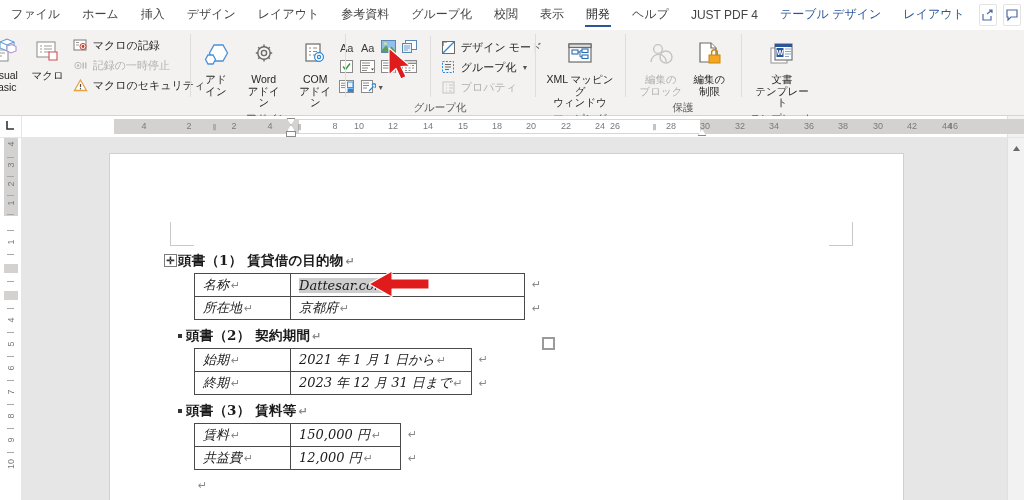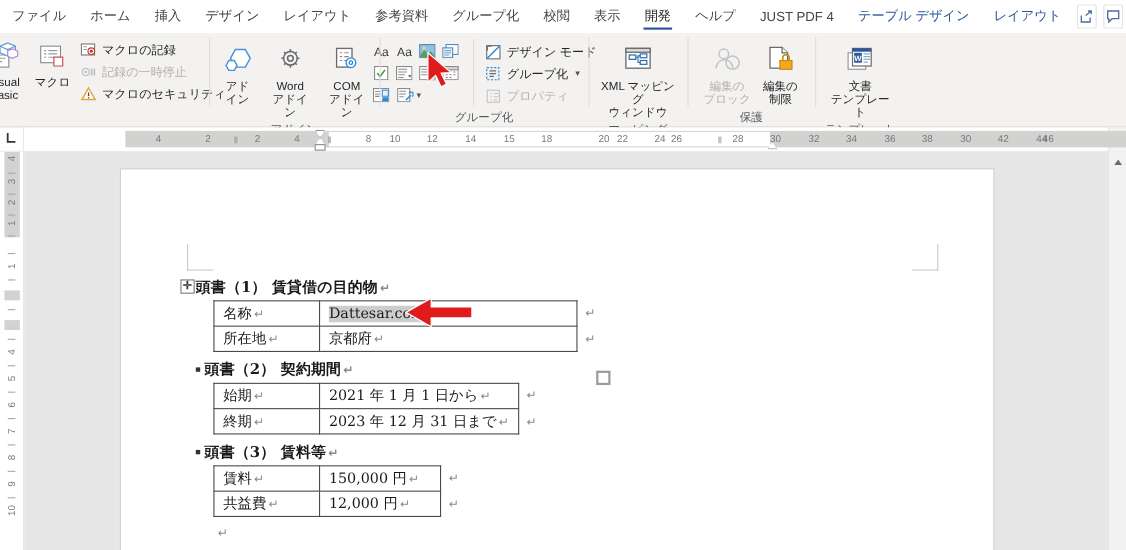--- a/index.html
+++ b/index.html
@@ -129,21 +129,21 @@
     position:absolute; left:68px; top:98px; right:10px;
     font-family:"DejaVu Serif","Liberation Serif",serif;
     font-size:13px; color:#1a1a1a;
   }
   .heading { display:flex; align-items:center; font-size:13.5px; font-weight:600;
     letter-spacing:0.2px; margin:0 0 3px 0; }
   .bullet { display:inline-block; width:4px; height:4px; background:#333; margin-right:4px;
     flex:0 0 4px; }
   .pilcrow { color:#8a8a8a; font-size:11px; margin-left:2px; font-family:"DejaVu Sans",sans-serif;}
   .tblwrap { position:relative; margin:0 0 6px 16px; width:fit-content; display:flex; align-items:flex-start;}
-  table.wtbl { border-collapse:collapse; }
+  table.wtbl { border-collapse:collapse;font-style:italic; }
   table.wtbl td {
     border:1px solid #4a4a4a; padding:2px 8px; font-size:13px; height:22px;
     vertical-align:middle; white-space:nowrap;
   }
   td.lbl { width:96px; }
   td.val { width:234px; }
   td.val.sel span.txt { background:#cdcdcd; }
   .rowend { font-size:11px; color:#8a8a8a; margin-left:7px; line-height:24px;
     font-family:"DejaVu Sans",sans-serif;}
   .movehandle {
@@ -553,21 +553,21 @@
     <span class="rmark" style="left:192px">⦀</span>
     <span class="rnum" style="left:212px">2</span>
     <span class="rnum" style="left:248px">4</span>
     <span class="rmark" style="left:277px">⦀</span>
     <span class="rnum" style="left:313px">8</span>
     <span class="rnum" style="left:337px">10</span>
     <span class="rnum" style="left:371px">12</span>
     <span class="rnum" style="left:406px">14</span>
     <span class="rnum" style="left:441px">15</span>
     <span class="rnum" style="left:475px">18</span>
-    <span class="rnum" style="left:527px">20</span>
+    <span class="rnum" style="left:509px">20</span>
     <span class="rnum" style="left:544px">22</span>
     <span class="rnum" style="left:578px">24</span>
     <span class="rnum" style="left:593px">26</span>
     <span class="rmark" style="left:632px">⦀</span>
     <span class="rnum" style="left:649px">28</span>
     <span class="rnum" style="left:683px">30</span>
     <span class="rnum" style="left:718px">32</span>
     <span class="rnum" style="left:752px">34</span>
     <span class="rnum" style="left:787px">36</span>
     <span class="rnum" style="left:821px">38</span>

